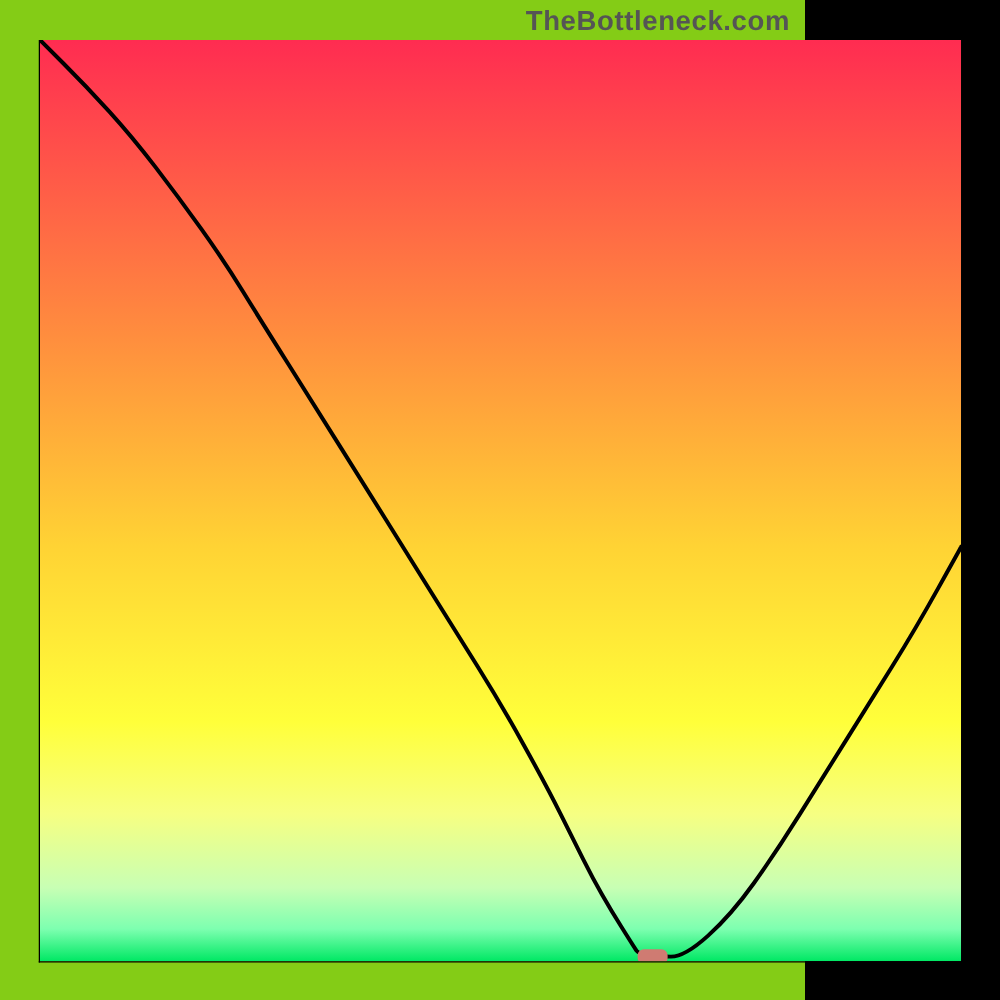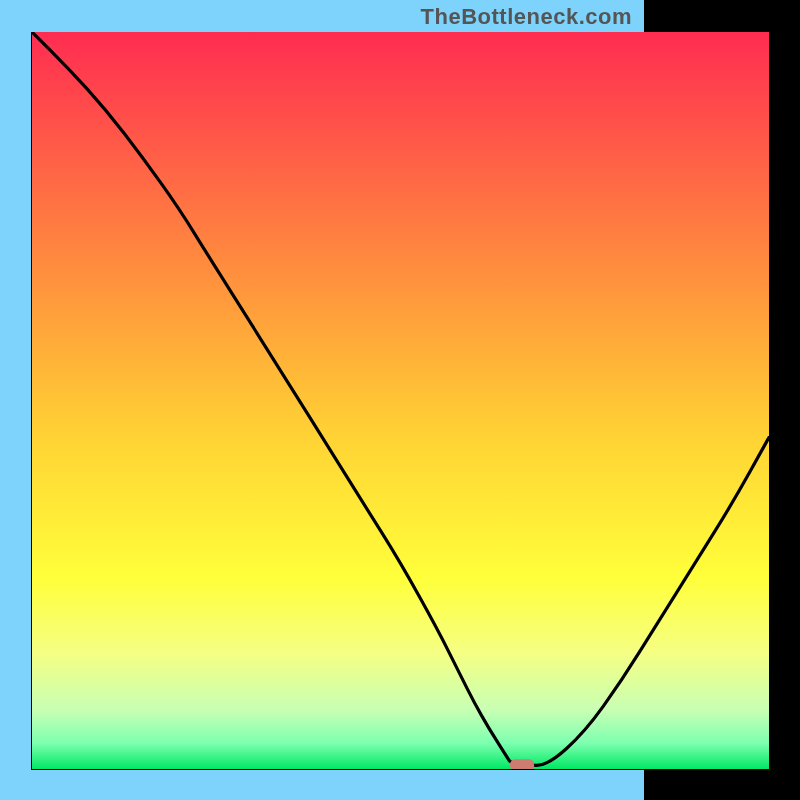--- a/index.html
+++ b/index.html
@@ -8,21 +8,21 @@
     width: 800px;
     height: 800px;
     background: #000;
     overflow: hidden;
     font-family: Arial, Helvetica, sans-serif;
   }
   .outer {
     position: relative;
     width: 644px;
     height: 800px;
-    background: #7dd3fc;
+    background: #84cc16;
   }
   .watermark {
     position: absolute;
     top: 4px;
     right: 12px;
     color: #555;
     font-size: 22px;
     font-weight: 600;
     letter-spacing: 0.5px;
     user-select: none;

